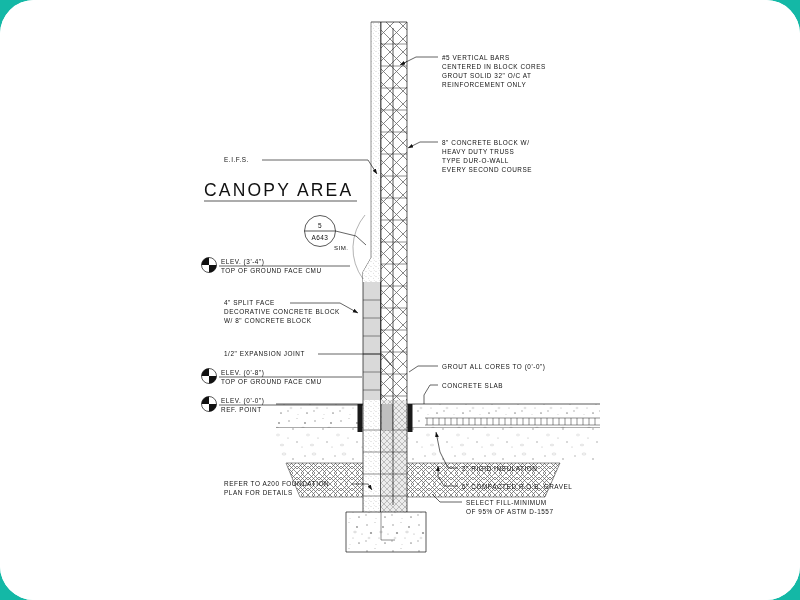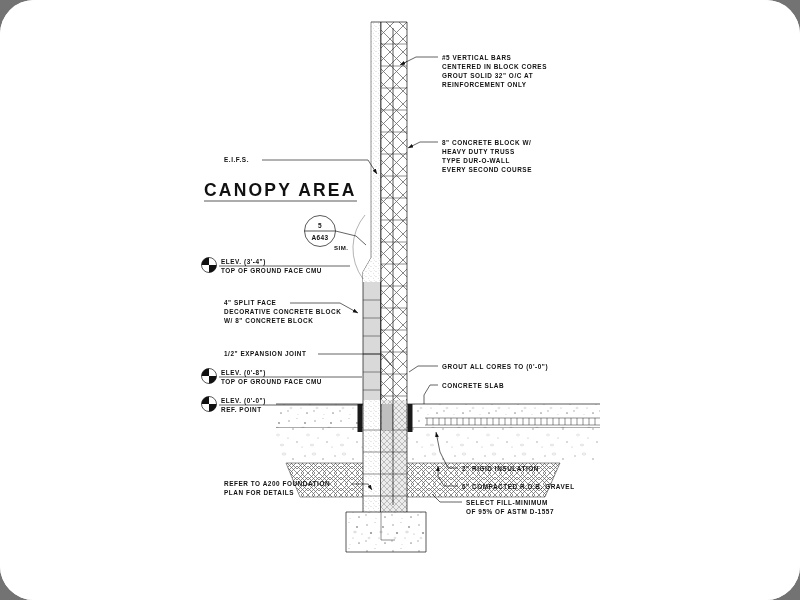--- a/index.html
+++ b/index.html
@@ -1,17 +1,17 @@
 <!DOCTYPE html>
 <html><head>
 <meta charset="utf-8">
 <style>
   html,body{margin:0;padding:0;background:#000;}
   body{width:800px;height:600px;overflow:hidden;font-family:"Liberation Sans",sans-serif;}
-  #frame{position:relative;width:800px;height:600px;background:#737373;font-weight:bold;}
+  #frame{position:relative;width:800px;height:600px;background:#14b8a6;}
   #canvas{position:absolute;left:0;top:0;width:800px;height:600px;background:#fff;border-radius:34px;overflow:hidden;}
   svg{display:block;}
   .note{font-family:"Liberation Sans",sans-serif;font-size:6.4px;fill:#111;letter-spacing:0.55px;}
   .note-sm{font-family:"Liberation Sans",sans-serif;font-size:6.1px;fill:#111;letter-spacing:0.5px;}
   .title{font-family:"Liberation Sans",sans-serif;font-size:17.5px;fill:#111;letter-spacing:2.2px;}
   .bub{font-family:"Liberation Sans",sans-serif;font-size:6.5px;fill:#111;letter-spacing:0.4px;text-anchor:middle;}
   .ln{stroke:#111;stroke-width:0.7;fill:none;}
   .ln-thin{stroke:#333;stroke-width:0.55;fill:none;}
   .ln-hair{stroke:#555;stroke-width:0.45;fill:none;}
   .lead{stroke:#111;stroke-width:0.65;fill:none;}

